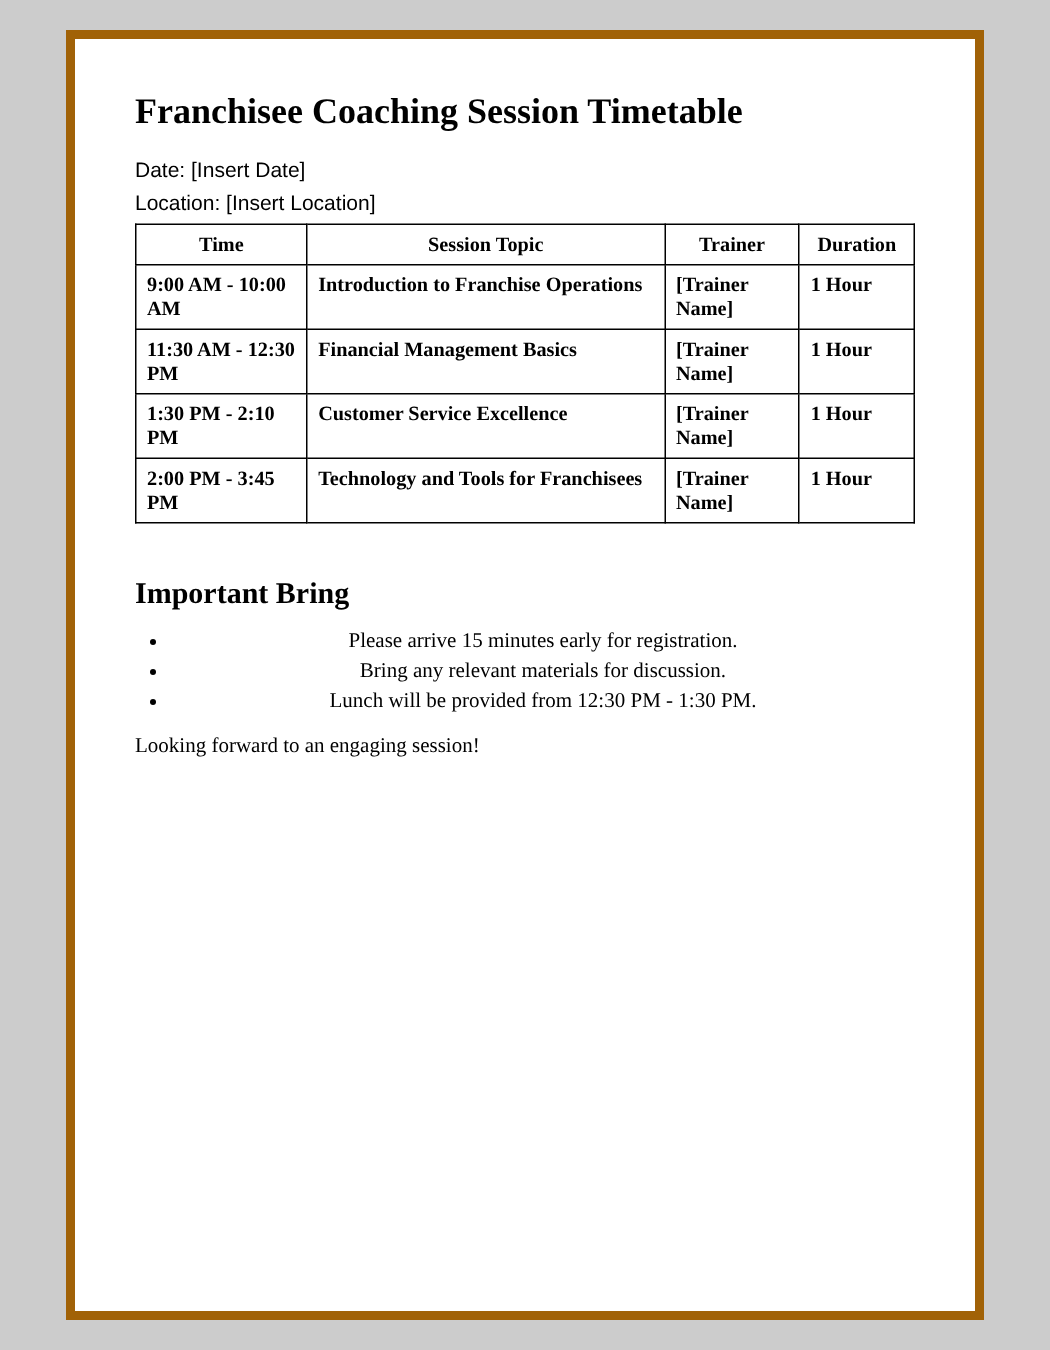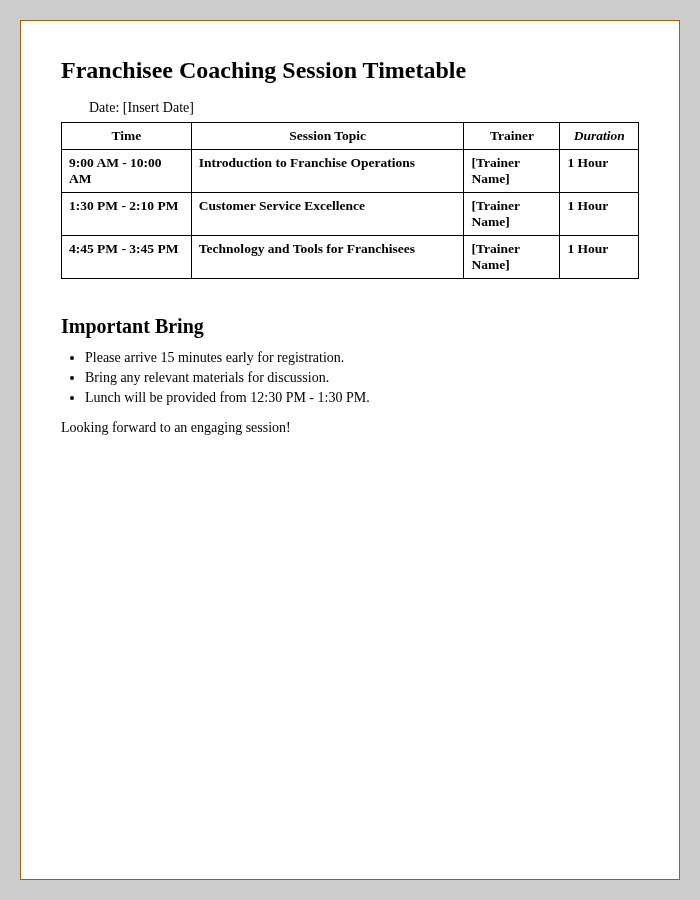--- a/index.html
+++ b/index.html
@@ -13,38 +13,37 @@
       display: flex;
       justify-content: center;
       align-items: flex-start;
       min-height: 900px;
       padding: 20px;
       font-family: 'Times New Roman', Times, serif;
     }
 
     .page {
       background: #fff;
-      width: 660px;
+      width: 612px;
       min-height: 860px;
-      border: 1px solid #a16207;
+      border: 6px solid #a16207;
       padding: 36px 40px 40px 40px;
     }
 
     .main-title {
       font-size: 24px;
       font-weight: bold;
       margin-bottom: 16px;
       font-family: 'Times New Roman', Times, serif;
     }
 
     .meta-line {
       font-size: 14px;
       margin-bottom: 6px;
-      font-family: Liberation Serif, serif;
-      margin-left: 28px;
+      font-family: Liberation Sans, sans-serif;
     }
 
     .section-heading {
       font-size: 20px;
       font-weight: bold;
       margin-top: 20px;
       margin-bottom: 12px;
       font-family: 'Times New Roman', Times, serif;
     }
 
@@ -70,32 +69,33 @@
       background: #fff;
     }
 
     .sessions-table tbody td {
       font-weight: bold;
     }
 
     .col-time { width: 140px; }
     .col-topic { width: 295px; }
     .col-trainer { width: 100px; }
-    .col-duration { width: 80px; font-style: italic; }
+    .col-duration { width: 80px; }
 
     .notes-list {
       margin-left: 24px;
       margin-top: 8px;
       margin-bottom: 14px;
       font-size: 14px;
       font-family: 'Times New Roman', Times, serif;
     }
 
     .notes-list li {
       margin-bottom: 4px;
+      text-align: center;
     }
 
     .closing-text {
       font-size: 14px;
       margin-bottom: 24px;
       font-family: 'Times New Roman', Times, serif;
     }
 
     .signature {
       font-size: 14px;
@@ -104,46 +104,53 @@
     }
   </style>
 </head>
 <body>
 
 <div class="page">
 
   <h1 class="main-title">Franchisee Coaching Session Timetable</h1>
 
   <p class="meta-line">Date: [Insert Date]</p>
+  <p class="meta-line">Location: [Insert Location]</p>
 
 
   <table class="sessions-table">
     <thead>
       <tr>
         <th class="col-time">Time</th>
         <th class="col-topic">Session Topic</th>
         <th class="col-trainer">Trainer</th>
         <th class="col-duration">Duration</th>
       </tr>
     </thead>
     <tbody id="table-body">
     <tr>
           <td>9:00 AM - 10:00 AM</td>
           <td>Introduction to Franchise Operations</td>
           <td>[Trainer Name]</td>
           <td>1 Hour</td>
         </tr>
         <tr>
+          <td>11:30 AM - 12:30 PM</td>
+          <td>Financial Management Basics</td>
+          <td>[Trainer Name]</td>
+          <td>1 Hour</td>
+        </tr>
+        <tr>
           <td>1:30 PM - 2:10 PM</td>
           <td>Customer Service Excellence</td>
           <td>[Trainer Name]</td>
           <td>1 Hour</td>
         </tr>
         <tr>
-          <td>4:45 PM - 3:45 PM</td>
+          <td>2:00 PM - 3:45 PM</td>
           <td>Technology and Tools for Franchisees</td>
           <td>[Trainer Name]</td>
           <td>1 Hour</td>
         </tr>
       </tbody>
   </table>
 
   <h2 class="section-heading">Important Bring</h2>
 
   <ul class="notes-list" id="notes-list">

